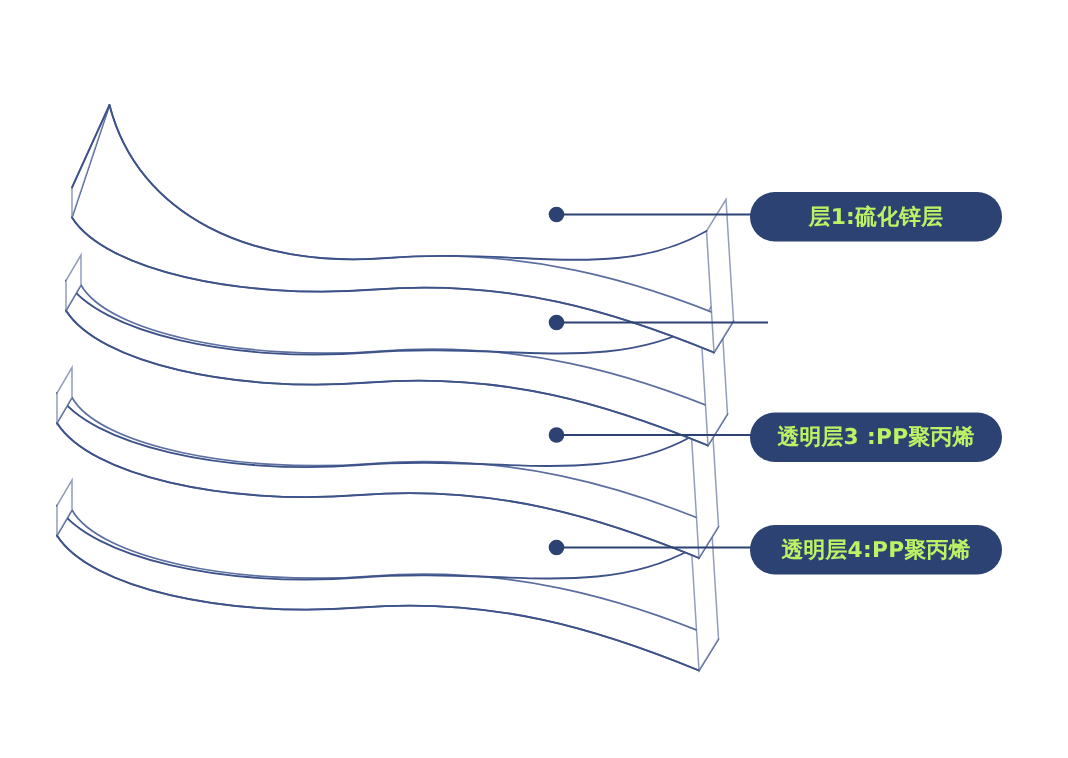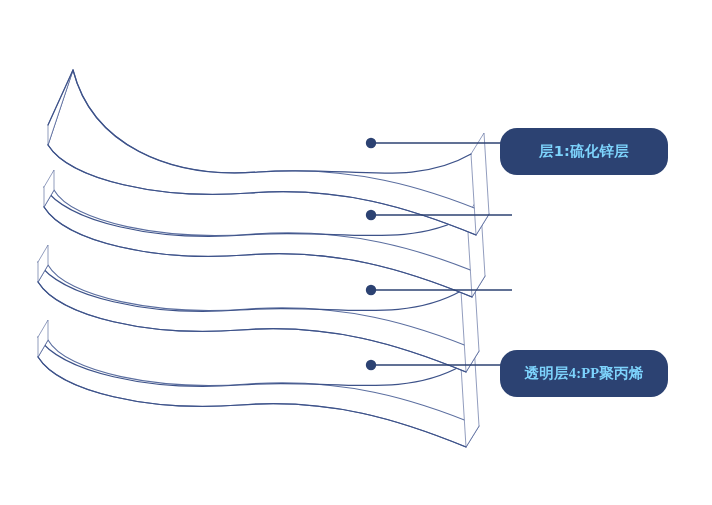--- a/index.html
+++ b/index.html
@@ -47,24 +47,24 @@
     stroke: #2c4272;
     stroke-width: 1.3;
     fill: none;
   }
   .leader-dot {
     fill: #2c4272;
   }
   .pill {
     position: absolute;
     box-sizing: border-box;
-    height: 47px;
+    height: 33px;
     border-radius: 17px;
     background: #2c4272;
-    color: #7dd3fc;
+    color: #bef264;
     display: flex;
     align-items: center;
     justify-content: center;
     font-size: 14.5px;
     font-weight: bold;
     letter-spacing: 0.2px;
     white-space: nowrap;
     user-select: none;
   }
 </style>
@@ -162,17 +162,20 @@
     </g>
     <g>
       <line class="leader-line" x1="371" y1="365" x2="512" y2="365"></line>
       <circle class="leader-dot" cx="371" cy="365" r="5.2"></circle>
     </g>
   </svg>
 
   <div class="pill" style="left:500px; top:128px; width:168px;">
     <span>层1:硫化锌层</span>
   </div>
-  <div class="pill" style="left:500px; top:350px; width:168px;font-family:Liberation Serif, serif;">
+  <div class="pill" style="left:500px; top:275px; width:168px;">
+    <span>透明层3 :PP聚丙烯</span>
+  </div>
+  <div class="pill" style="left:500px; top:350px; width:168px;">
     <span>透明层4:PP聚丙烯</span>
   </div>
 
 </div>
 
 </body></html>

